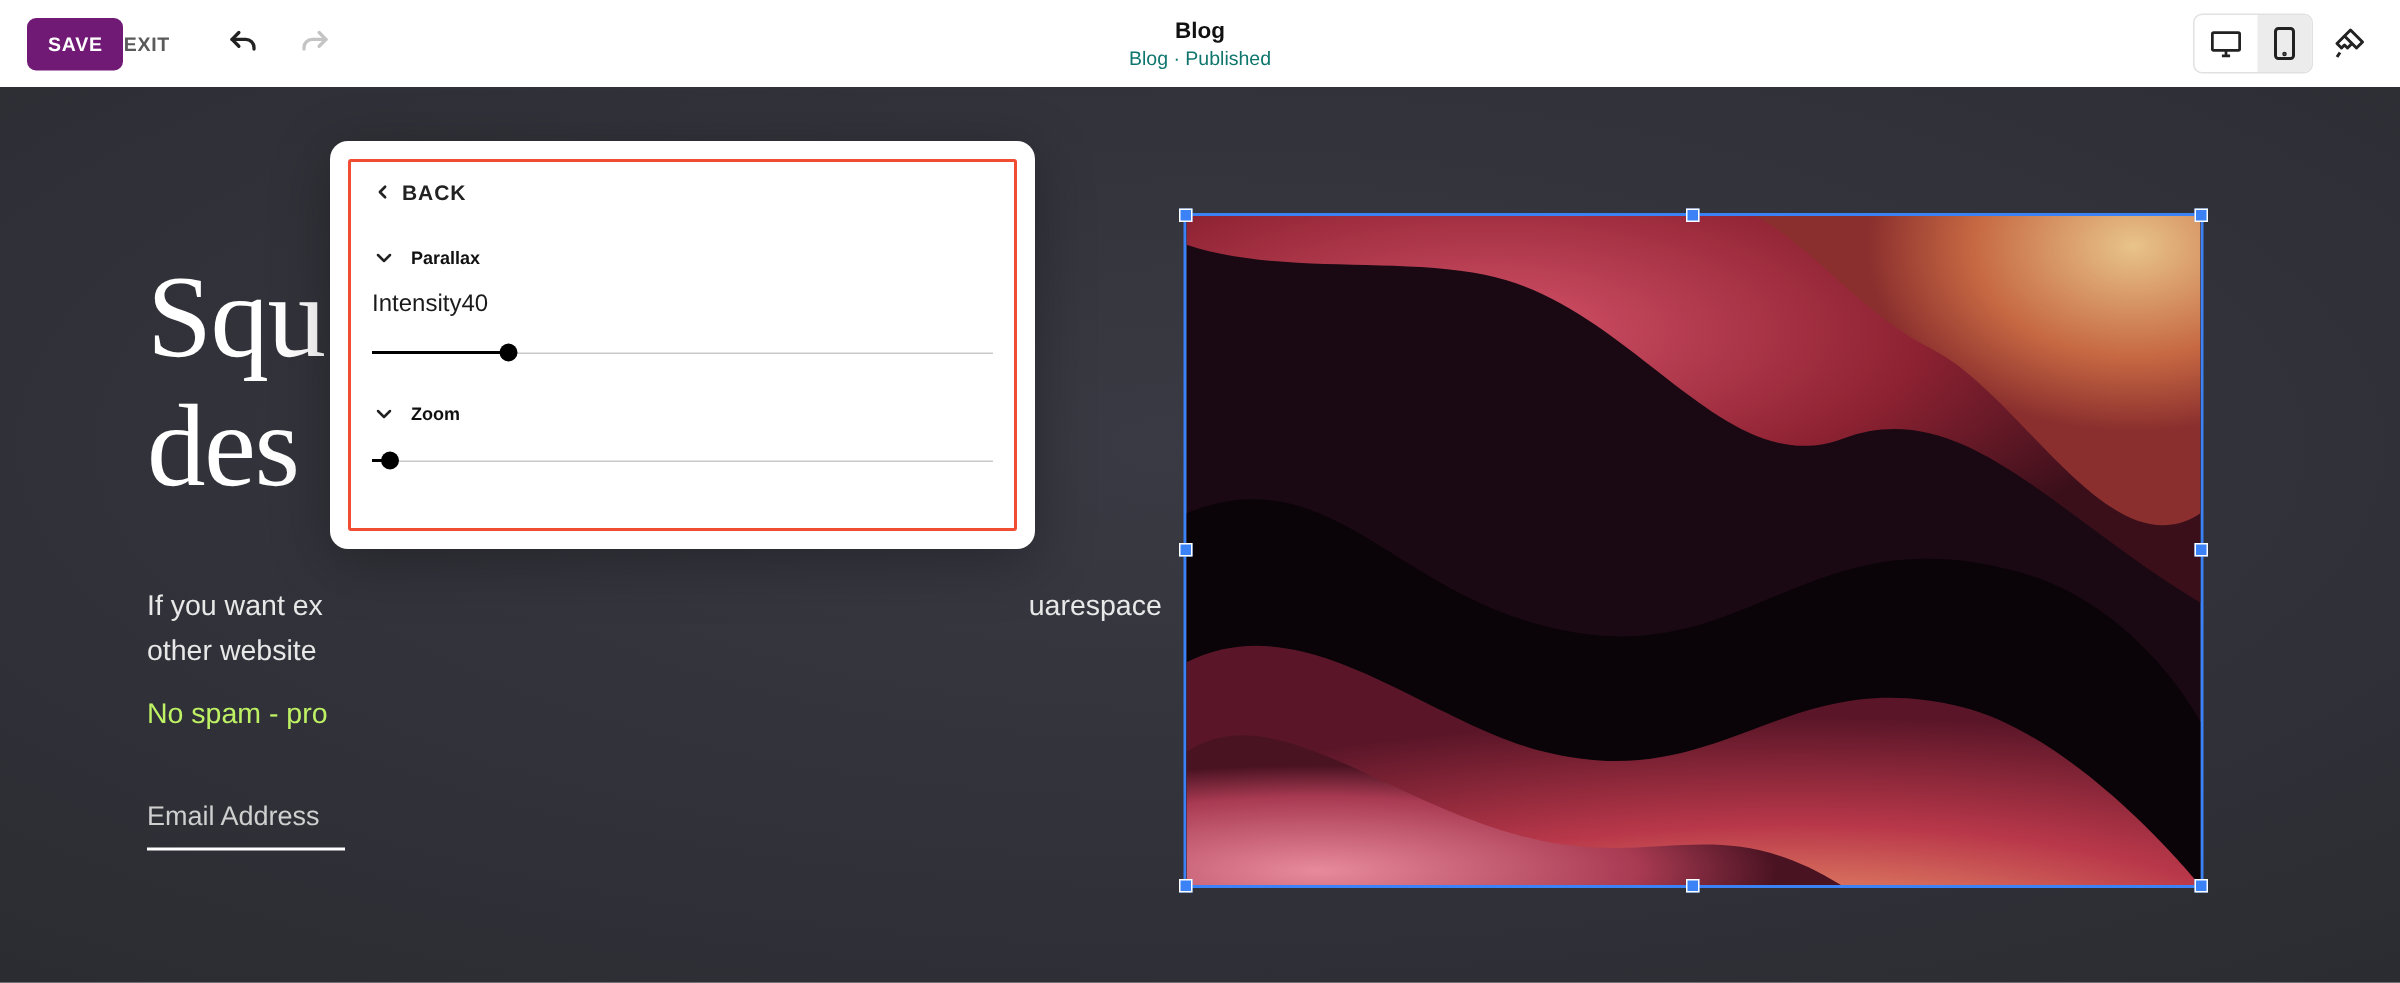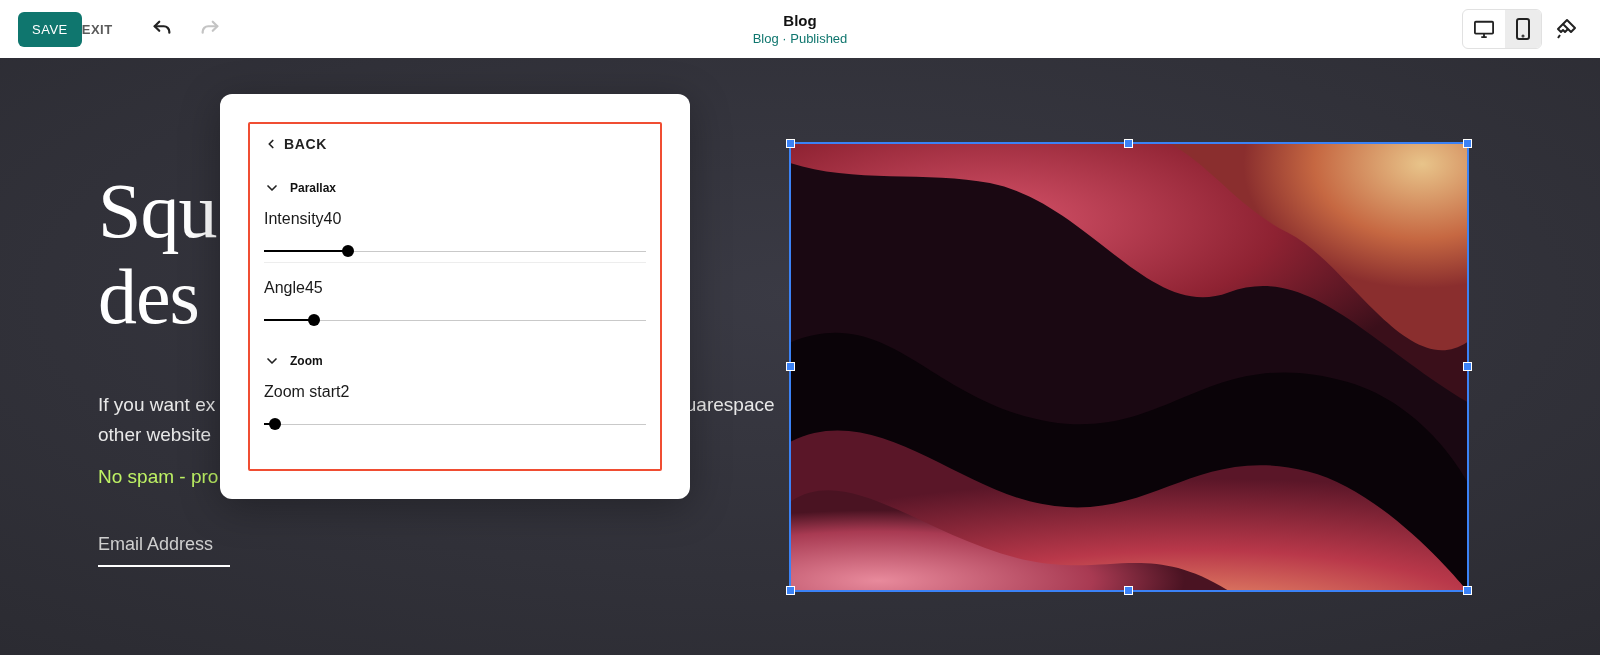--- a/index.html
+++ b/index.html
@@ -1,20 +1,20 @@
 <!DOCTYPE html>
 <html><head>
 <meta charset="utf-8">
 <style>
 * { margin: 0; padding: 0; box-sizing: border-box; }
 body { font-family: -apple-system, BlinkMacSystemFont, "Segoe UI", Helvetica, Arial, sans-serif; width: 1600px; height: 655px; overflow: hidden; background: #fff; }
 
 
 .topbar { height: 58px; display: flex; align-items: center; padding: 0 18px; background: #fff; position: relative; }
-.save-btn { background: #0f766e; color: #fff; border: none; font-weight: 400; font-size: 13px; letter-spacing: 0.5px; padding: 10px 14px; border-radius: 6px; cursor: pointer; }
+.save-btn { background: #701a75; color: #fff; border: none; font-weight: 700; font-size: 13px; letter-spacing: 0.5px; padding: 10px 14px; border-radius: 6px; cursor: pointer; }
 .exit-btn { background: none; border: none; color: #5a5a5a; font-weight: 700; font-size: 13px; letter-spacing: 0.5px; cursor: pointer; }
 .undo-redo { display: flex; gap: 18px; margin-left: 34px; }
 .icon-btn { background: none; border: none; cursor: pointer; padding: 4px; display: flex; align-items: center; justify-content: center; }
 .title-block { position: absolute; left: 50%; transform: translateX(-50%); text-align: center; }
 .title-block .title { font-size: 15px; font-weight: 600; color: #111; }
 .title-block .sub { font-size: 13px; color: #0f766e; margin-top: 2px; }
 .right-tools { margin-left: auto; display: flex; gap: 8px; align-items: center; }
 .device-group { display: flex; border: 1px solid #e1e1e1; border-radius: 6px; overflow: hidden; }
 .device-group .icon-btn { padding: 8px 10px; }
 .device-group .icon-btn.active { background: #ececec; }
@@ -41,21 +41,21 @@
 .sel-handle.tm { top: -5px; left: calc(50% - 5px); }
 .sel-handle.tr { top: -5px; right: -5px; }
 .sel-handle.ml { top: calc(50% - 5px); left: -5px; }
 .sel-handle.mr { top: calc(50% - 5px); right: -5px; }
 .sel-handle.bl { bottom: -5px; left: -5px; }
 .sel-handle.bm { bottom: -5px; left: calc(50% - 5px); }
 .sel-handle.br { bottom: -5px; right: -5px; }
 .selected-image svg { width: 100%; height: 100%; display: block; }
 
 
-.panel { position: absolute; left: 220px; top: 36px; width: 470px; background: #fff; border-radius: 12px; box-shadow: 0 8px 40px rgba(0,0,0,0.3); padding: 16px; }
+.panel { position: absolute; left: 220px; top: 36px; width: 470px; background: #fff; border-radius: 12px; box-shadow: 0 8px 40px rgba(0,0,0,0.3); padding: 0; }
 .panel-scroll { border: 2px solid #f04d32; border-radius: 2px; margin: 12px; padding: 12px 14px 18px 14px; }
 .back-row { display: flex; align-items: center; gap: 6px; color: #222; font-size: 14px; font-weight: 700; letter-spacing: 0.6px; cursor: pointer; margin-bottom: 22px; }
 
 .section { margin-bottom: 10px; }
 .section-hdr { display: flex; align-items: center; gap: 10px; font-size: 12px; font-weight: 600; color: #111; cursor: pointer; padding: 6px 0 14px 0; }
 
 .slider-row { margin-bottom: 16px; border-bottom: 1px solid #ededed; padding-bottom: 2px;}
 .slider-row:last-child { border-bottom: none; }
 .slider-labels { display: flex; justify-content: flex-start; font-size: 16px; color: #1a1a1a; margin-bottom: 14px; }
 .slider-track { position: relative; height: 18px; }
@@ -198,46 +198,31 @@
             <span>Intensity</span>
             <span>40</span>
           </div>
           <div class="slider-track">
             <div class="track-line"></div>
             <div class="track-fill" style="width:22%"></div>
             <div class="track-thumb" style="left:22%"></div>
           </div>
         </div>
 
-        <div class="slider-row">
-          <div class="slider-labels">
-            <span>Angle</span>
-            <span>45</span>
-          </div>
-          <div class="slider-track">
-            <div class="track-line"></div>
-            <div class="track-fill" style="width:13%"></div>
-            <div class="track-thumb" style="left:13%"></div>
-          </div>
-        </div>
       </div>
 
       <div class="section">
         <div class="section-hdr">
           <svg width="16" height="16" viewBox="0 0 24 24" fill="none" stroke="#222" stroke-width="2.5" stroke-linecap="round" stroke-linejoin="round">
               <polyline points="6 9 12 15 18 9"></polyline>
             </svg>
           <span>Zoom</span>
         </div>
 
         <div class="slider-row">
-          <div class="slider-labels">
-            <span>Zoom start</span>
-            <span>2</span>
-          </div>
           <div class="slider-track">
             <div class="track-line"></div>
             <div class="track-fill" style="width:3%"></div>
             <div class="track-thumb" style="left:3%"></div>
           </div>
         </div>
 
       </div>
 
     </div>

